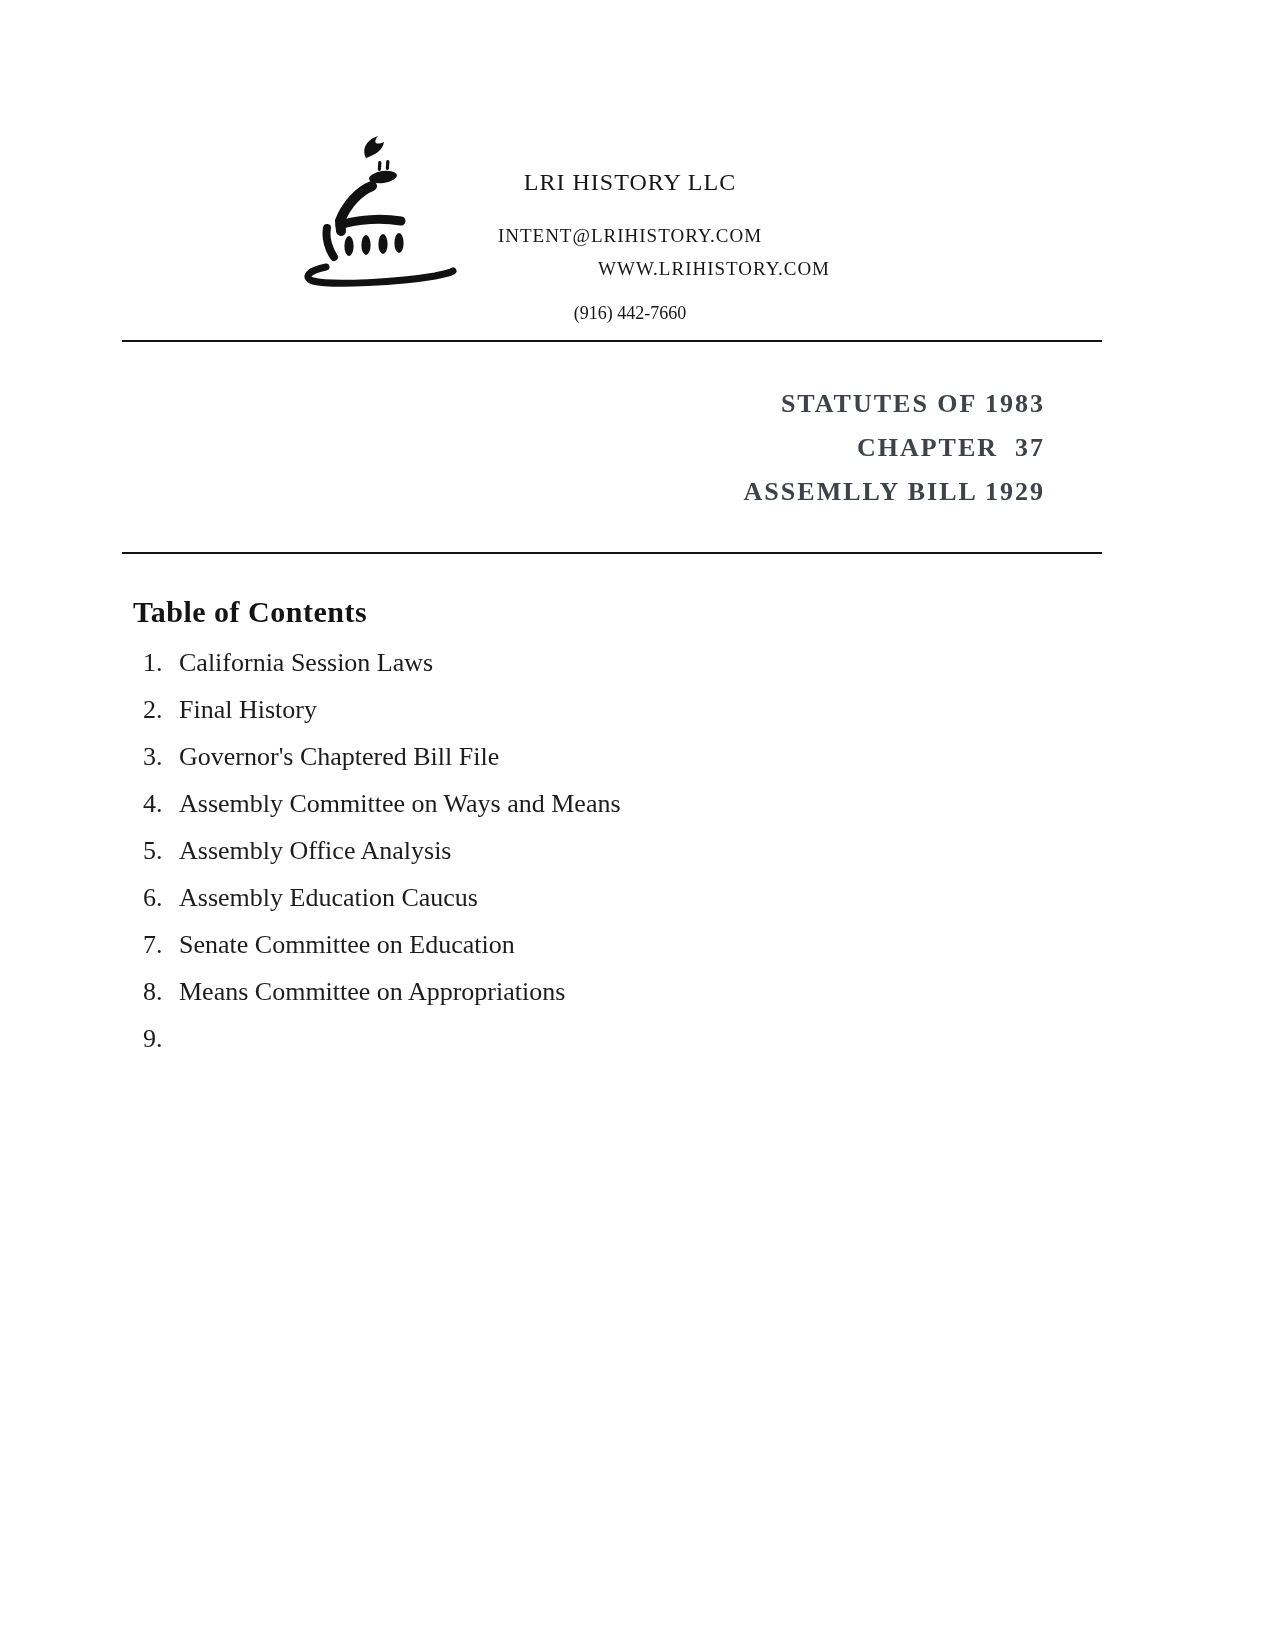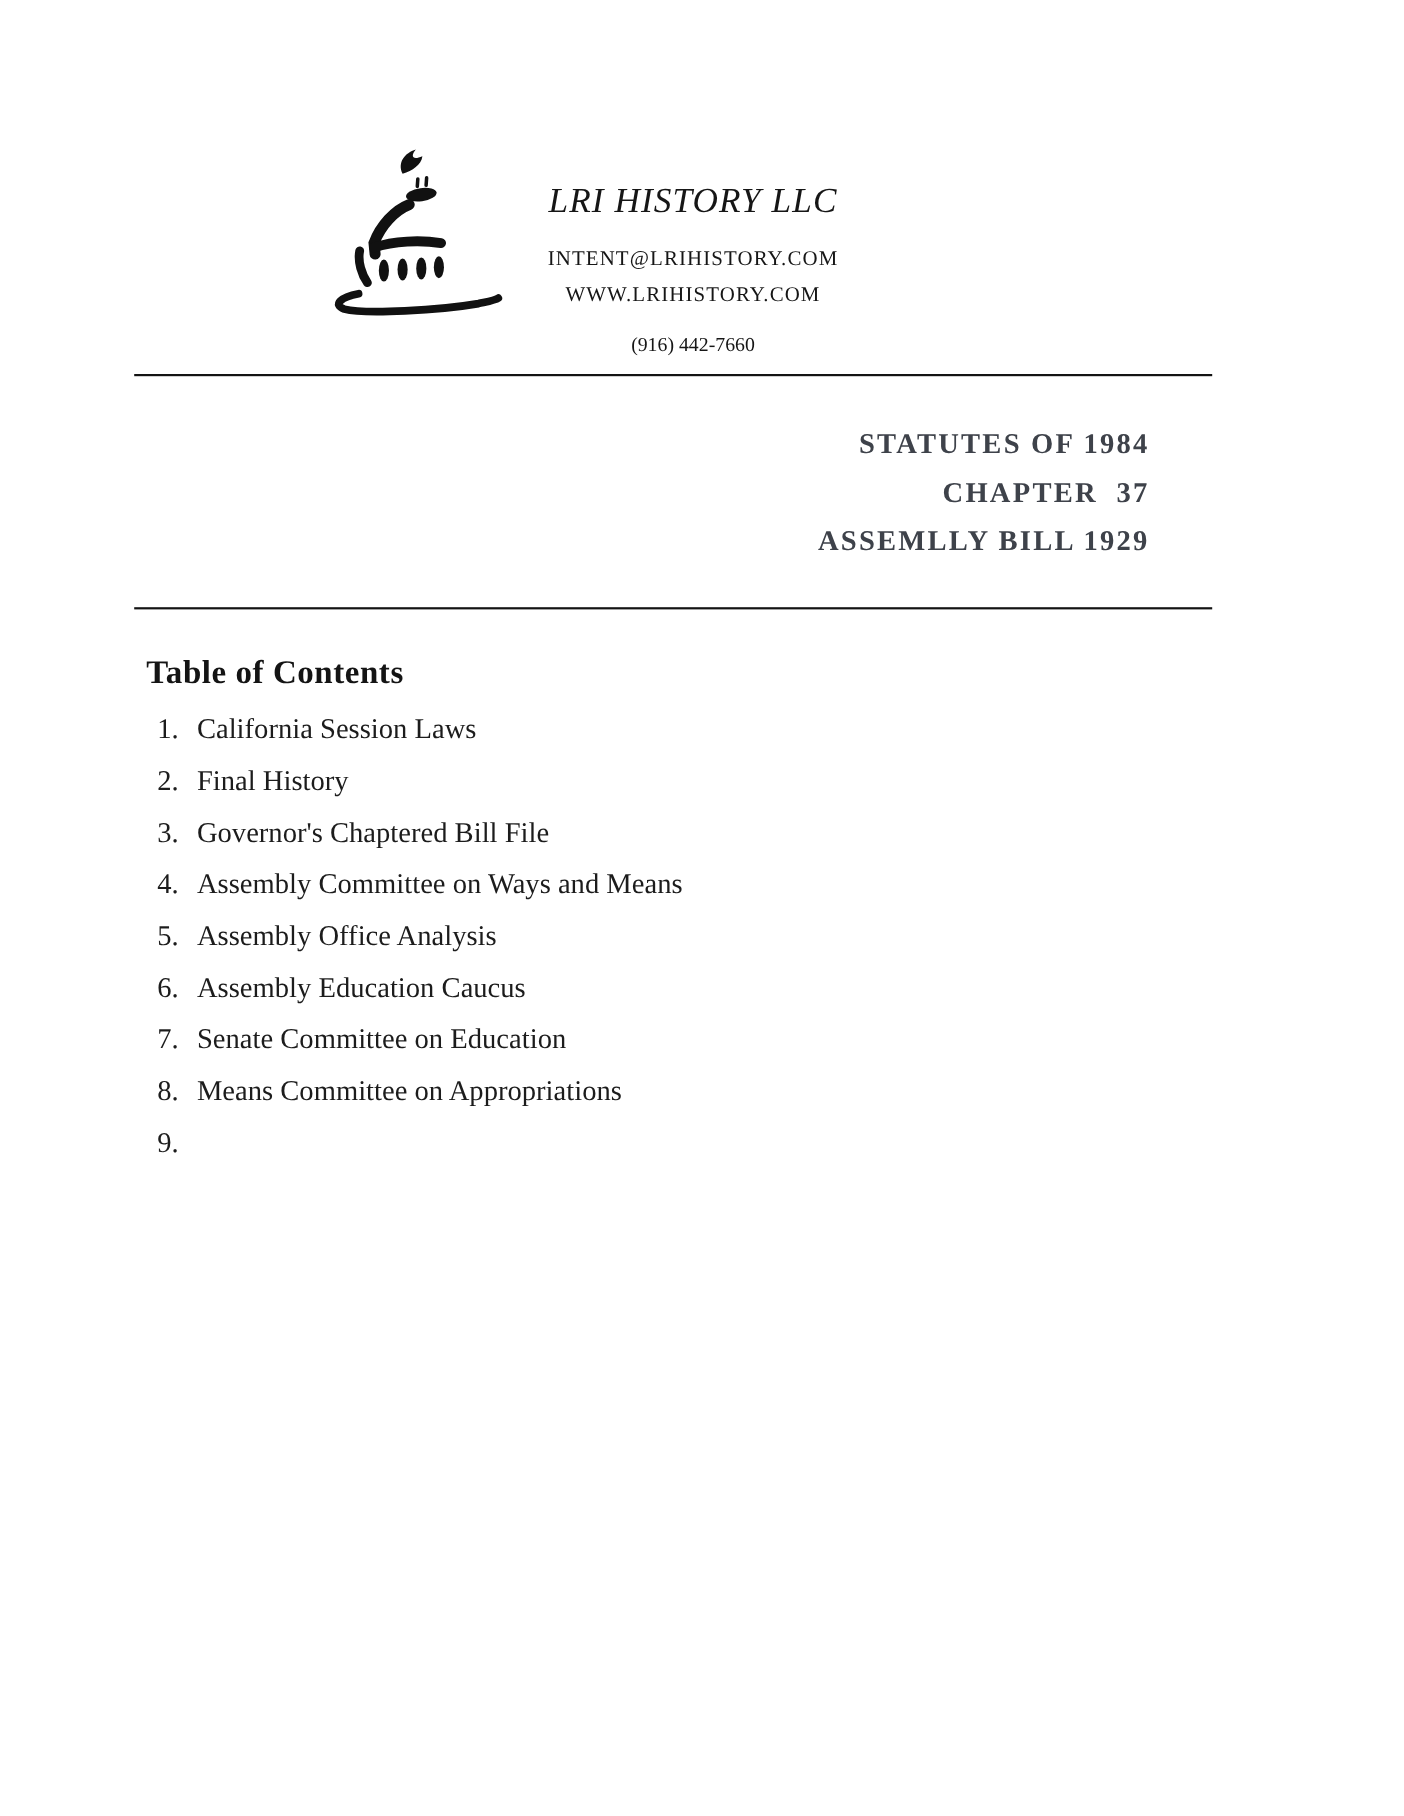--- a/index.html
+++ b/index.html
@@ -22,23 +22,23 @@
     height: 165px;
   }
   .lh-text {
     position: absolute;
     left: 430px;
     top: 163px;
     width: 400px;
     text-align: center;
     color: #161616;
   }
-  .company  { font-size: 32px; line-height: 38px; letter-spacing: 1px; font-style: italic; }
+  .company  { font-size: 24px; line-height: 38px; letter-spacing: 1px; }
   .email    { margin-top: 23px; font-size: 19px; line-height: 23px; letter-spacing: 1px; }
-  .website  { margin-top: 10px; font-size: 19px; line-height: 23px; letter-spacing: 1px; }
+  .website  { margin-top: 10px; font-size: 19px; line-height: 23px; letter-spacing: 1px; text-align: right; }
   .phone    { margin-top: 22px;  font-size: 18px; line-height: 22px; }
 
   
   .rule {
     position: absolute;
     left: 122px;
     width: 980px;
     height: 0;
     border-top: 2px solid #131313;
   }
@@ -125,21 +125,21 @@
   <div class="lh-text">
     <div class="company">LRI HISTORY LLC</div>
     <div class="email">INTENT@LRIHISTORY.COM</div>
     <div class="website">WWW.LRIHISTORY.COM</div>
     <div class="phone">(916) 442-7660</div>
   </div>
 
   <div class="rule rule-top"></div>
 
   <div class="bill-block">
-    <div class="bill-line">STATUTES OF 1984</div>
+    <div class="bill-line">STATUTES OF 1983</div>
     <div class="bill-line">CHAPTER  37</div>
     <div class="bill-line">ASSEMLLY BILL 1929</div>
   </div>
 
   <div class="rule rule-bottom"></div>
 
   <h1 class="toc-title">Table of Contents</h1>
 
   <ol class="toc-list">
     <li>

